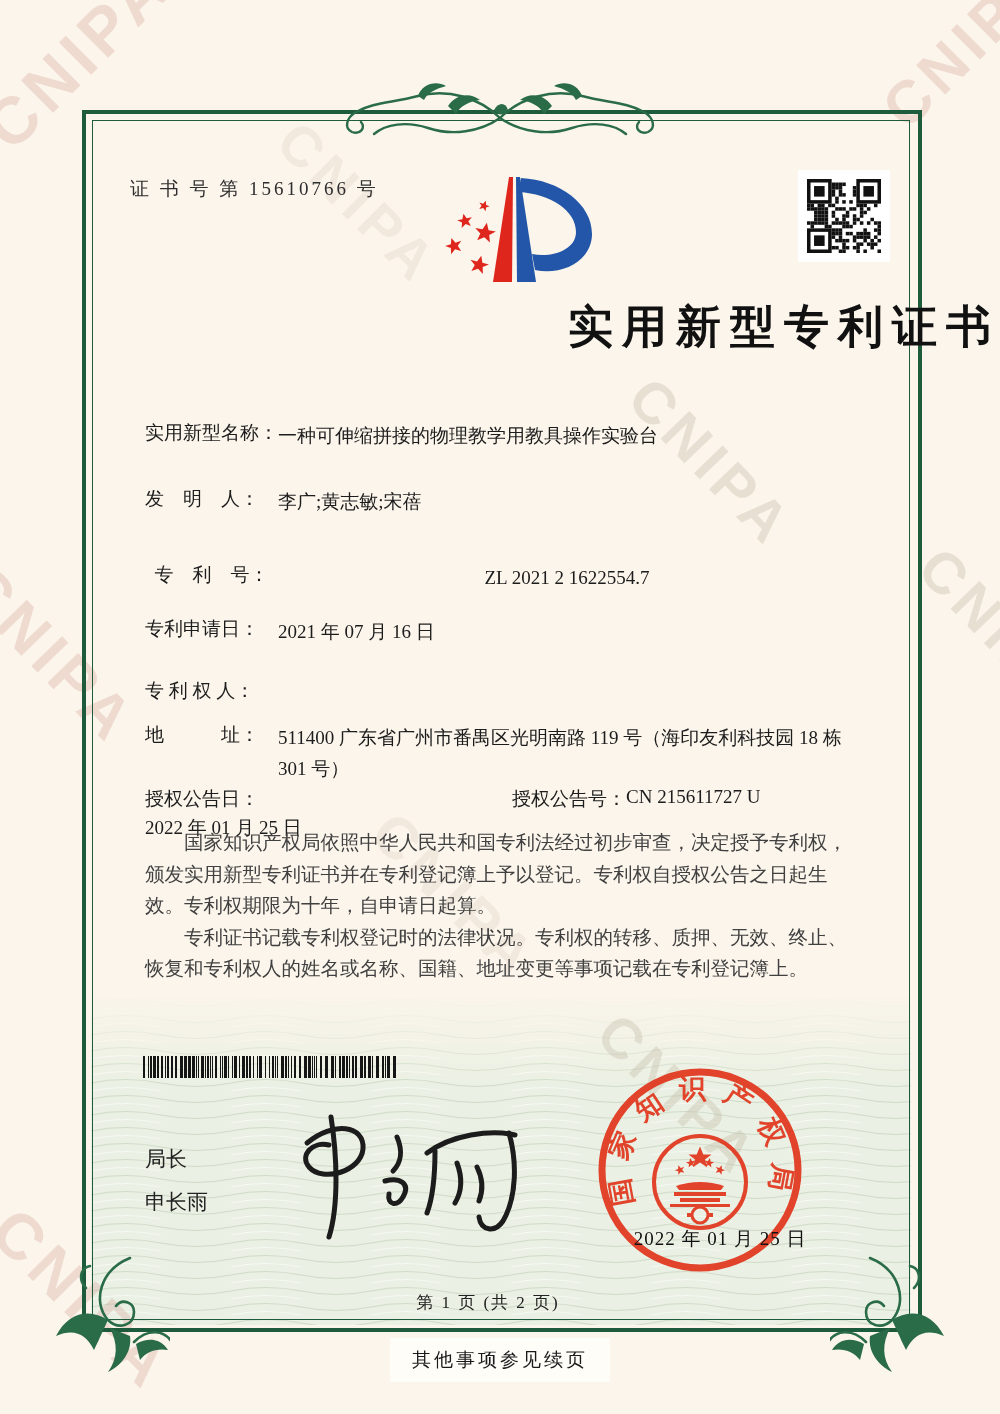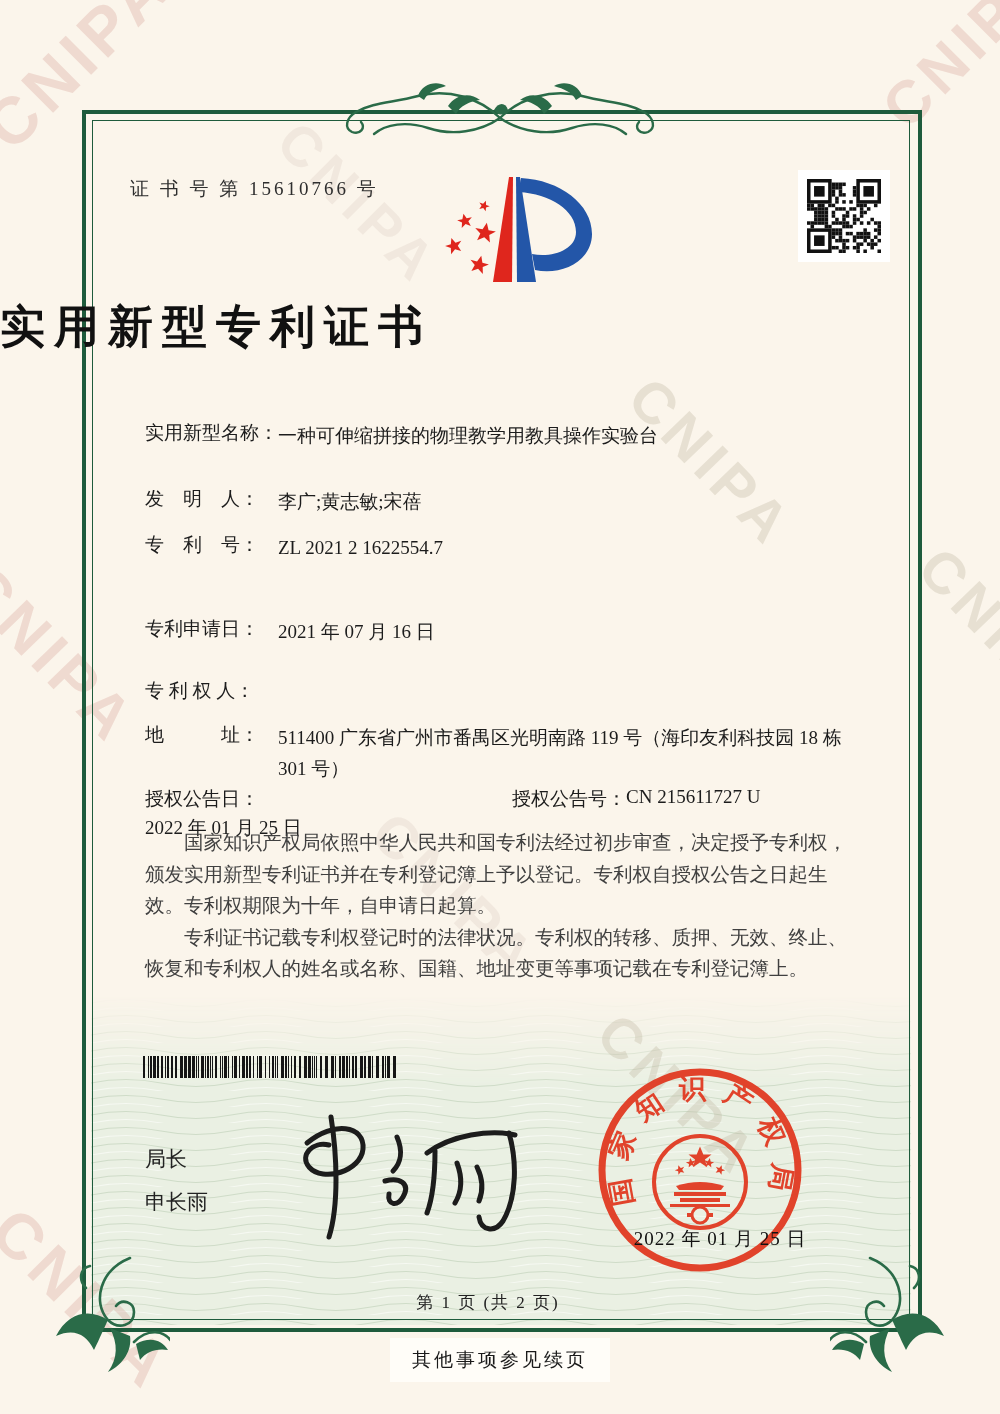--- a/index.html
+++ b/index.html
@@ -23,21 +23,21 @@
   .wm.pink{color:rgba(213,156,146,0.30);}
   .wm.beige{color:rgba(186,174,152,0.30);}
   .wm.faint{color:rgba(200,180,165,0.18);}
 
   
   .cert-no{position:absolute;left:130px;top:176px;font-size:19px;letter-spacing:3px;
     color:#2e2e2e;z-index:4;}
   .logo{position:absolute;left:432px;top:164px;z-index:4;}
   .qr-box{position:absolute;left:798px;top:170px;width:92px;height:92px;background:#fff;z-index:4;}
   .qr-box svg{position:absolute;left:9px;top:9px;}
-  .title{position:absolute;left:0;right:0;top:297px;text-align:left;font-size:45px;
+  .title{position:absolute;left:12px;right:0;top:297px;text-align:right;font-size:45px;
     font-weight:bold;color:#111;letter-spacing:9px;z-index:4;}
 
   
   .field{position:absolute;left:145px;display:flex;font-size:19px;color:#1c1c1c;z-index:4;}
   .field .lbl{display:inline-block;width:133px;white-space:pre;flex:none;}
   .field .val{width:578px;line-height:31px;}
   .field2{position:absolute;display:flex;font-size:19px;color:#1c1c1c;z-index:4;}
 
   
   .body-text{position:absolute;left:145px;top:827px;width:714px;z-index:4;
@@ -313,21 +313,21 @@
   <div class="title">实用新型专利证书</div>
 
   <div class="field" style="top:420px;">
     <span class="lbl">实用新型名称：</span>
     <span class="val">一种可伸缩拼接的物理教学用教具操作实验台</span>
   </div>
   <div class="field" style="top:486px;">
     <span class="lbl">发　明　人：</span>
     <span class="val">李广;黄志敏;宋蓓</span>
   </div>
-  <div class="field" style="top:532px;">
+  <div class="field" style="top:562px;text-align:center;">
     <span class="lbl">专　利　号：</span>
     <span class="val">ZL 2021 2 1622554.7</span>
   </div>
   <div class="field" style="top:616px;">
     <span class="lbl">专利申请日：</span>
     <span class="val">2021 年 07 月 16 日</span>
   </div>
   <div class="field" style="top:678px;">
     <span class="lbl">专 利 权 人：</span>
   </div>

